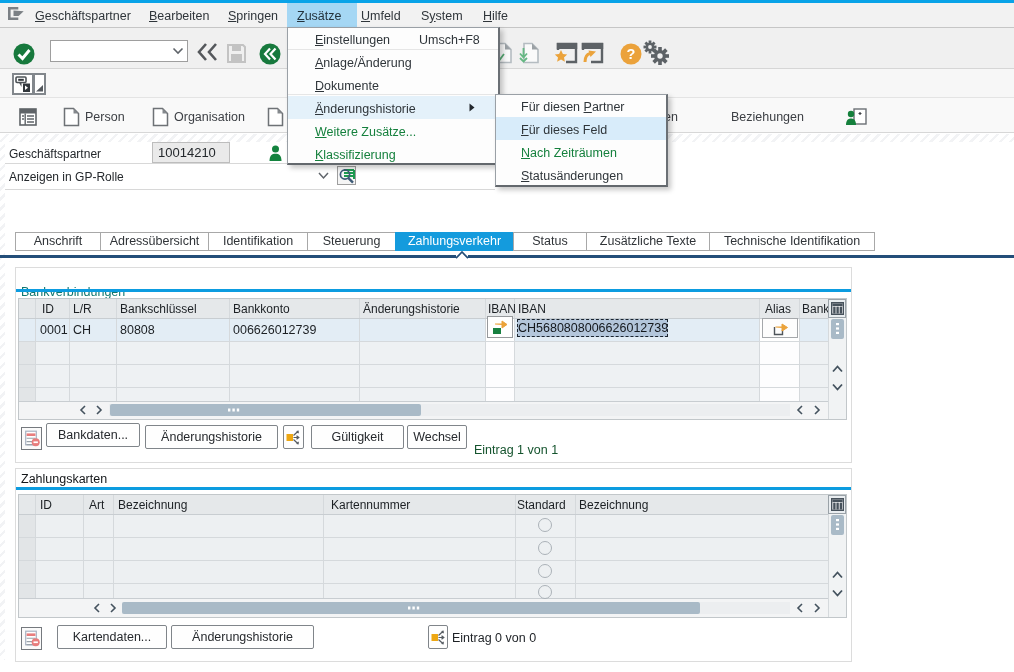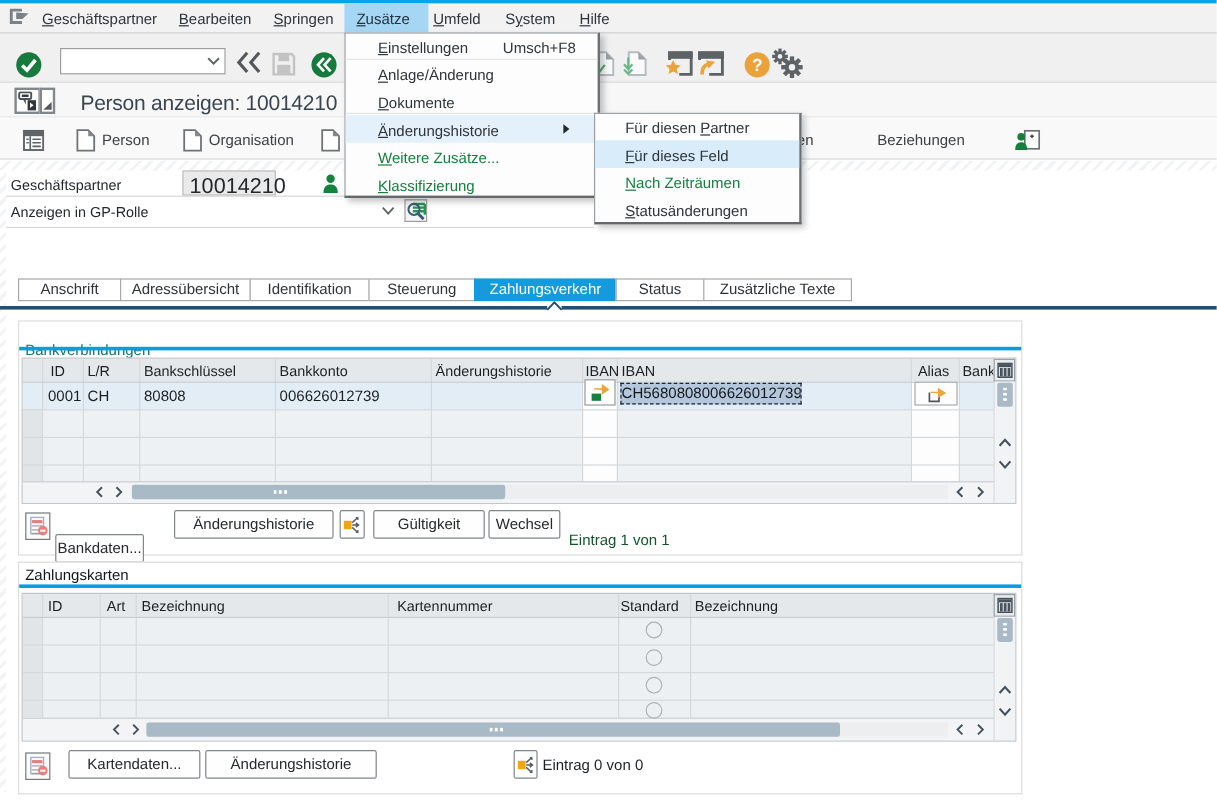--- a/index.html
+++ b/index.html
@@ -115,21 +115,20 @@
 <svg class="a" style="left:15px;top:76px" width="17" height="17" viewBox="0 0 17 17">
  <rect x="1" y="1" width="10" height="5.5" rx="1" fill="none" stroke="#4b5156" stroke-width="1.6"></rect>
  <rect x="3.2" y="2.8" width="5.6" height="2" fill="#31373c"></rect>
  <path d="M4 6.5 L6.5 11 L6.5 6.5 Z" fill="#4b5156"></path>
  <rect x="8" y="7.5" width="7" height="8.5" fill="#31373c"></rect>
  <path d="M10 9.5 L13 11.7 L10 14 Z" fill="#fff"></path>
 </svg>
 <svg class="a" style="left:36px;top:85px" width="8" height="7" viewBox="0 0 8 7">
       <path d="M7 0 L7 6.5 L0 6.5 Z" fill="#54595e"></path>
     </svg>
-<div class="a" style="left:67px;top:76px;font-size:17.5px;letter-spacing:-0.2px;color:#3c4650;white-space:nowrap">Person anzeigen: 10014210</div>
 
 <div class="a" style="left:0;top:98px;width:1014px;height:35px;background:#f9f9f9;border-bottom:1px solid #d7d7d7;box-sizing:border-box"></div>
 <svg class="a" style="left:19px;top:108px" width="18" height="18" viewBox="0 0 18 18">
  <rect x="1" y="1" width="16" height="16" fill="#fff" stroke="#5f6468" stroke-width="1.6"></rect>
  <rect x="1" y="1" width="16" height="4.5" fill="#5f6468"></rect>
  <path d="M6.2 5.5 L6.2 17" stroke="#5f6468" stroke-width="1.4"></path>
  <path d="M3 8 L5 8 M3 11 L5 11 M8 8 L15 8 M8 11 L15 11 M8 14 L15 14" stroke="#5f6468" stroke-width="1.3"></path>
 </svg>
 <svg class="a" style="left:63px;top:107px" width="17" height="20" viewBox="0 0 17 20">
  <path d="M1.5 1.5 L10.5 1.5 L15.5 6.5 L15.5 18.5 L1.5 18.5 Z" fill="#fff" stroke="#6e7276" stroke-width="1.5"></path>
@@ -152,21 +151,21 @@
  <rect x="9" y="3" width="12" height="15" fill="#fff" stroke="#6b7075" stroke-width="1.4"></rect>
  <path d="M15 6 L15 9 M13.5 7.5 L16.5 7.5" stroke="#3d4045" stroke-width="1.2"></path>
  <circle cx="6" cy="8" r="3.2" fill="#15803c"></circle>
  <path d="M1 19 C1 14.5 3 12.5 6 12.5 C9 12.5 11 14.5 11 19 Z" fill="#15803c"></path>
 </svg>
 
 <div class="a hatch" style="left:0;top:134px;width:1014px;height:8px"></div>
 <div class="a hatch" style="left:0;top:142px;width:5px;height:518px"></div>
 
 <div class="a" style="left:9px;top:147px;font-size:12px;color:#24282c">Geschäftspartner</div>
-<div class="a" style="left:152px;top:142px;width:78px;height:21px;background:#eaeaea;border:1px solid #bdbdbd;box-sizing:border-box;font-size:18px;color:#24282c;padding:2px 0 0 5px">10014210</div>
+<div class="a" style="left:152px;top:142px;width:78px;height:21px;background:#eaeaea;border:1px solid #bdbdbd;box-sizing:border-box;font-size:13px;color:#24282c;padding:2px 0 0 5px">10014210</div>
 <svg class="a" style="left:269px;top:145px" width="13" height="16" viewBox="0 0 13 16">
  <circle cx="6.5" cy="3.9" r="3.5" fill="#13833e"></circle>
  <path d="M0.5 16 C0.5 10.5 3 8.7 6.5 8.7 C10 8.7 12.5 10.5 12.5 16 Z" fill="#13833e"></path>
 </svg>
 <div class="hl" style="left:5px;top:163px;width:490px;background:#d8d8d8"></div>
 <div class="a" style="left:9px;top:170px;font-size:12px;color:#24282c">Anzeigen in GP-Rolle</div>
 <svg class="a" style="left:318px;top:172px" width="11" height="8" viewBox="0 0 11 8">
       <path d="M1 1 L5.5 6 L10 1" fill="none" stroke="#5f646a" stroke-width="1.5"></path>
     </svg>
 <div class="a" style="left:337px;top:166px;width:19px;height:19px;background:#f5f5f5;border:1px solid #9e9e9e;box-sizing:border-box"></div>
@@ -177,20 +176,21 @@
 </svg>
 <div class="hl" style="left:5px;top:189px;width:490px;background:#d8d8d8"></div>
 
 <div class="a" style="left:15px;top:232px;width:86px;height:19px;background:#fff;border:1px solid #a8a8a8;box-sizing:border-box;font-size:12.5px;color:#303438;text-align:center;line-height:17px">Anschrift</div>
 <div class="a" style="left:100px;top:232px;width:109px;height:19px;background:#fff;border:1px solid #a8a8a8;box-sizing:border-box;font-size:12.5px;color:#303438;text-align:center;line-height:17px">Adressübersicht</div>
 <div class="a" style="left:208px;top:232px;width:100px;height:19px;background:#fff;border:1px solid #a8a8a8;box-sizing:border-box;font-size:12.5px;color:#303438;text-align:center;line-height:17px">Identifikation</div>
 <div class="a" style="left:307px;top:232px;width:89px;height:19px;background:#fff;border:1px solid #a8a8a8;box-sizing:border-box;font-size:12.5px;color:#303438;text-align:center;line-height:17px">Steuerung</div>
 <div class="a" style="left:395px;top:232px;width:119px;height:19px;background:#149bdd;font-size:12.5px;color:#fff;text-align:center;line-height:19px">Zahlungsverkehr</div>
 <div class="a" style="left:513px;top:232px;width:74px;height:19px;background:#fff;border:1px solid #a8a8a8;box-sizing:border-box;font-size:12.5px;color:#303438;text-align:center;line-height:17px">Status</div>
 <div class="a" style="left:586px;top:232px;width:124px;height:19px;background:#fff;border:1px solid #a8a8a8;box-sizing:border-box;font-size:12.5px;color:#303438;text-align:center;line-height:17px">Zusätzliche Texte</div>
+<div class="a" style="left:709px;top:232px;width:166px;height:19px;background:#fff;border:1px solid #a8a8a8;box-sizing:border-box;font-size:12.5px;color:#303438;text-align:center;line-height:17px">Technische Identifikation</div>
 <div class="a" style="left:0;top:255px;width:1014px;height:3px;background:#234e79"></div>
 <div class="a" style="left:456px;top:254px;width:12px;height:5px;background:#fff"></div>
 <svg class="a" style="left:455px;top:251px" width="14" height="8" viewBox="0 0 14 8">
  <path d="M1 7.2 L7 1 L13 7.2" fill="#fff" stroke="#234e79" stroke-width="1.7"></path>
 </svg>
 
 <div class="a" style="left:15px;top:267px;width:837px;height:196px;border:1px solid #dcdcdc;box-sizing:border-box;background:#fff"></div>
 <div class="a f13" style="left:21px;top:285px;color:#0f766e">Bankverbindungen</div>
 <div class="a" style="left:16px;top:289px;width:835px;height:3px;background:#0c9ce0"></div>
 
@@ -301,21 +301,21 @@
     </svg>
 
 <div class="a" style="left:21px;top:427px;width:21px;height:23px;background:#fbfbfb;border:1.5px solid #75797e;box-sizing:border-box"></div>
 <svg class="a" style="left:24px;top:430px" width="16" height="17" viewBox="0 0 16 17">
  <rect x="1.7" y="1.2" width="10.6" height="13.6" fill="#fff" stroke="#a8b2c2" stroke-width="1.2"></rect>
  <rect x="2.6" y="3.4" width="8.8" height="2.6" fill="#e87d7d"></rect>
  <path d="M2.6 8.3 L11.4 8.3 M2.6 11.6 L11.4 11.6 M2.6 14.6 L11.4 14.6" stroke="#9aa2aa" stroke-width="1.1"></path>
  <circle cx="11.7" cy="12.2" r="4" fill="#e87d7d"></circle>
  <rect x="9.5" y="11.4" width="4.4" height="1.7" fill="#fff"></rect>
 </svg>
-<div class="btn" style="left:46px;top:445px;width:74px;height:24px;line-height:22px">Bankdaten...</div>
+<div class="btn" style="left:46px;top:423px;width:94px;height:24px;line-height:22px">Bankdaten...</div>
 <div class="btn" style="left:145px;top:425px;width:133px;height:24px;line-height:22px">Änderungshistorie</div>
 <div class="btn" style="left:283px;top:425px;width:21px;height:24px"></div>
 <svg class="a" style="left:285px;top:429px" width="17" height="17" viewBox="0 0 17 17">
  <rect x="1.5" y="5" width="6.5" height="7" fill="#eda713"></rect>
  <path d="M8.5 8.5 L13.5 8.5 M11.5 6.7 L13.8 8.5 L11.5 10.3" fill="none" stroke="#565c62" stroke-width="1.2"></path>
  <path d="M8.5 6.5 L12.5 2.8 M11.5 2.6 L13.1 2.3 L13.3 4.2" fill="none" stroke="#565c62" stroke-width="1.2"></path>
  <path d="M8.5 10.5 L12.5 14.2 M11.5 14.4 L13.1 14.7 L13.3 12.8" fill="none" stroke="#565c62" stroke-width="1.2"></path>
 </svg>
 <div class="btn" style="left:311px;top:425px;width:93px;height:24px;line-height:22px">Gültigkeit</div>
 <div class="btn" style="left:407px;top:425px;width:60px;height:24px;line-height:22px">Wechsel</div>

